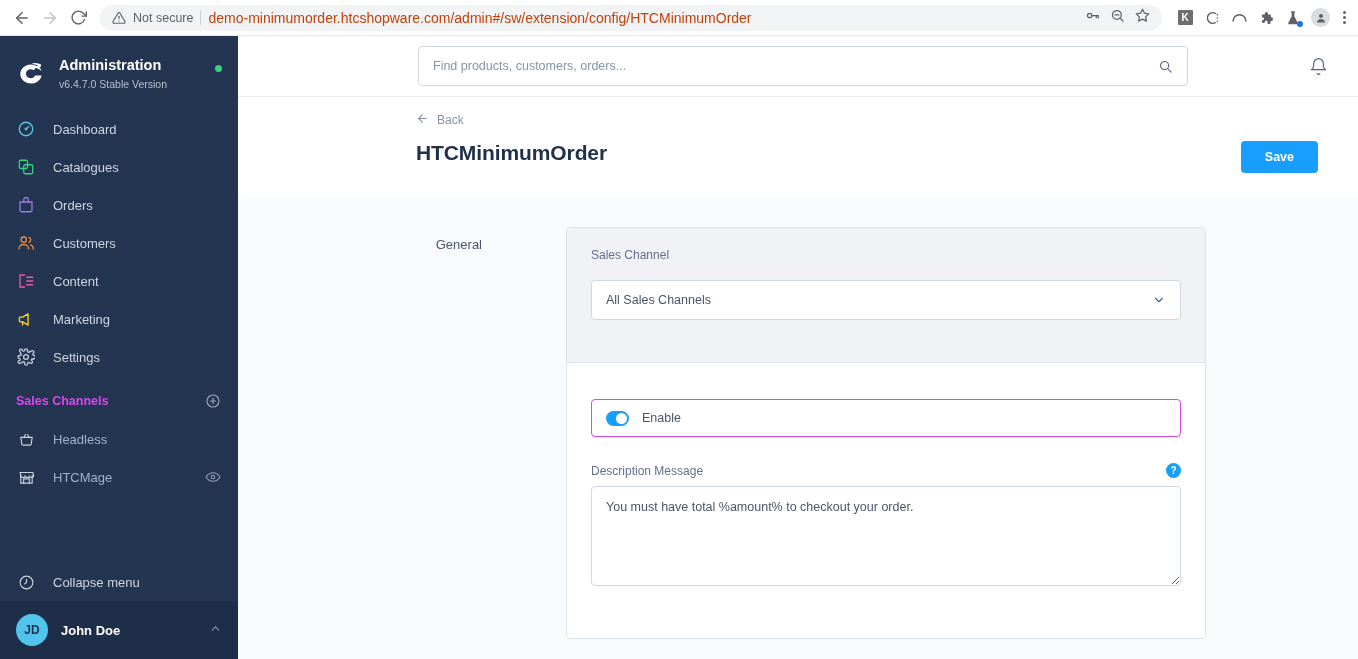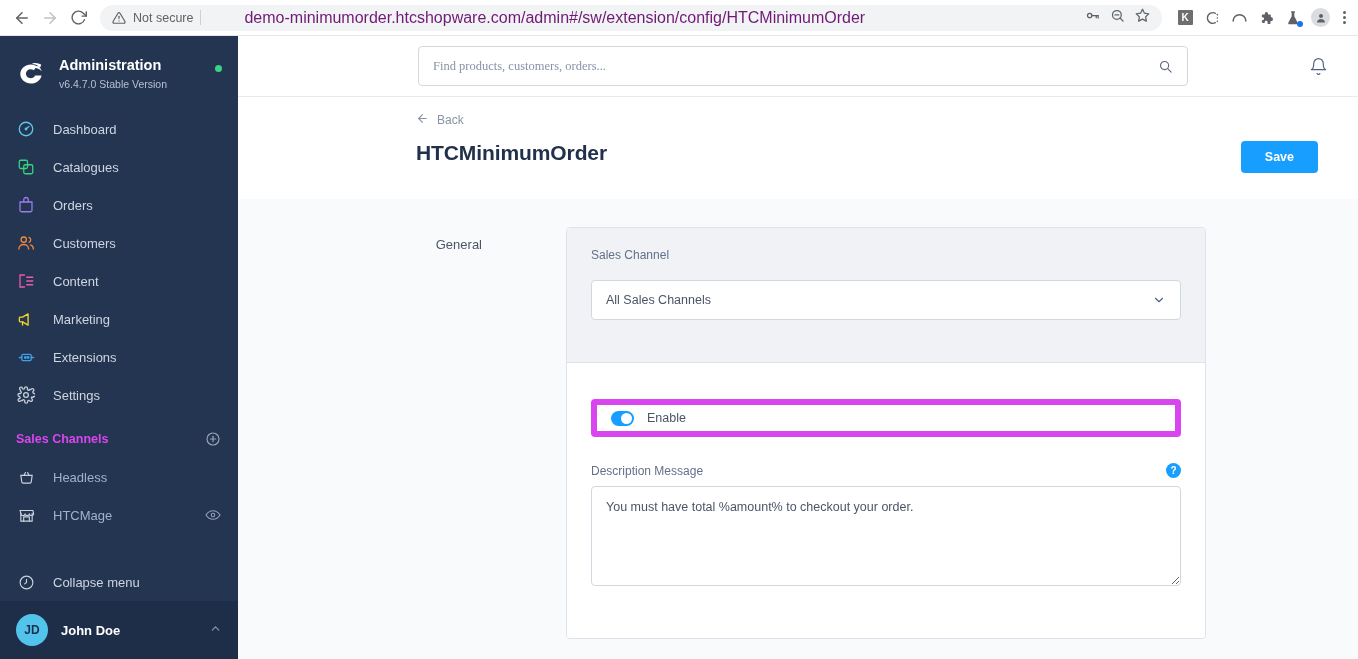--- a/index.html
+++ b/index.html
@@ -30,22 +30,22 @@
     display: flex; align-items: center;
     padding: 0 12px; gap: 7px;
     min-width: 0;
   }
   .omni-warn-ico { color: #5f6368; flex: none; display: flex; align-items: center; }
   .omni-warn-txt {
     font-size: 12.5px; color: #5f6368; white-space: nowrap; flex: none;
   }
   .omni-sep { width: 1px; height: 15px; background: #cdd1d5; flex: none; }
   .omni-url {
-    font-size: 16px; color: #701a75; white-space: nowrap;
-    overflow: hidden; text-overflow: ellipsis; margin-left: 36px;
+    font-size: 14px; color: #c2410c; white-space: nowrap;
+    overflow: hidden; text-overflow: ellipsis;
   }
   .omni-right { display: flex; align-items: center; gap: 10px; margin-left: auto; flex: none; color: #5f6368; }
   .ext-tray { display: flex; align-items: center; gap: 9px; padding-left: 6px; flex: none; }
   .ext-ico { width: 18px; height: 18px; display: flex; align-items: center; justify-content: center; color: #5f6368; position: relative; }
   .ext-k {
     width: 15px; height: 15px; background: #6e6e6e; color: #fff;
     font-size: 10px; font-weight: bold; border-radius: 1px;
     display: flex; align-items: center; justify-content: center;
   }
   .ext-avatar {
@@ -114,21 +114,21 @@
     height: 61px; background: #fff; border-bottom: 1px solid #e9eaec;
     display: flex; align-items: center; flex: none; position: relative;
   }
   .search-wrap { width: 770px; margin-left: 180px; }
   .search-box {
     height: 40px; border: 1px solid #d1d9e0; border-radius: 4px;
     background: #fff; display: flex; align-items: center; padding: 0 14px; gap: 8px;
   }
   .search-input {
     flex: 1; border: none; outline: none; font-size: 12.5px;
-    color: #4a5668; font-family: Liberation Serif, serif; background: transparent;
+    color: #4a5668; font-family: Liberation Sans, sans-serif; background: transparent;
   }
   .search-input::placeholder { color: #8794a5; }
   .search-ico { color: #5b697d; display: flex; align-items: center; }
   .bell { position: absolute; right: 30px; color: #4f6480; cursor: pointer; display: flex; }
 
   .pagehead { background: #fff; padding: 14px 0 0 0; flex: none; }
   .ph-inner { padding: 0 40px 0 178px; }
   .back-link {
     display: inline-flex; align-items: center; gap: 8px;
     color: #8794a5; font-size: 12px; cursor: pointer;
@@ -159,21 +159,21 @@
 
   .field-label { font-size: 12px; color: #62708a; margin-bottom: 18px; display: block; }
   .select-box {
     height: 40px; background: #fff; border: 1px solid #d1d9e0; border-radius: 4px;
     display: flex; align-items: center; padding: 0 14px; cursor: pointer;
   }
   .select-value { flex: 1; font-size: 12.5px; color: #4a5668; }
   .select-caret { color: #4f6480; display: flex; }
 
   .toggle-row {
-    border: 6px solid #d946ef; border-radius: 4px; height: 38px;
+    border: 1px solid #d946ef; border-radius: 4px; height: 38px;
     display: flex; align-items: center; padding: 0 14px; gap: 13px; margin-bottom: 26px;
   }
   .toggle {
     width: 23px; height: 15px; border-radius: 8px; background: #189eff;
     position: relative; flex: none; cursor: pointer;
   }
   .toggle i {
     position: absolute; right: 2px; top: 2px; width: 11px; height: 11px;
     border-radius: 50%; background: #fff; display: block;
   }
@@ -359,31 +359,20 @@
         <span class="sb-label">Content</span>
       </div>
       <div class="sb-item">
         <span class="sb-ico" style="color:#f5d228">
           <svg width="19" height="19" viewBox="0 0 24 24" fill="none" stroke="currentColor" stroke-width="1.7" stroke-linejoin="round">
               <path d="M3 10v4a1 1 0 0 0 1 1h3l7 4V5L7 9H4a1 1 0 0 0-1 1z"></path>
               <path d="M7 15v4" stroke-linecap="round"></path>
             </svg>
         </span>
         <span class="sb-label">Marketing</span>
-      </div>
-      <div class="sb-item">
-        <span class="sb-ico" style="color:#3f9fe8">
-          <svg width="19" height="19" viewBox="0 0 24 24" fill="none" stroke="currentColor" stroke-width="1.7" stroke-linecap="round">
-              <rect x="6" y="8" width="12" height="8" rx="2"></rect>
-              <path d="M3 12h3M18 12h3"></path>
-              <circle cx="10.5" cy="12" r="1" fill="currentColor"></circle>
-              <circle cx="14" cy="12" r="1" fill="currentColor"></circle>
-            </svg>
-        </span>
-        <span class="sb-label">Extensions</span>
       </div>
       <div class="sb-item">
         <span class="sb-ico" style="color:#c5cdd8">
           <svg width="18" height="18" viewBox="0 0 24 24" fill="none" stroke="currentColor" stroke-width="1.7">
               <circle cx="12" cy="12" r="3.2"></circle>
               <path d="M19.4 15a1.6 1.6 0 0 0 .3 1.8l.1.1a2 2 0 1 1-2.8 2.8l-.1-.1a1.6 1.6 0 0 0-2.7 1.1v.2a2 2 0 1 1-4 0v-.1A1.6 1.6 0 0 0 7 19.4a1.6 1.6 0 0 0-1.8.3l-.1.1a2 2 0 1 1-2.8-2.8l.1-.1A1.6 1.6 0 0 0 3.5 14H3.3a2 2 0 1 1 0-4h.1A1.6 1.6 0 0 0 4.6 7a1.6 1.6 0 0 0-.3-1.8l-.1-.1a2 2 0 1 1 2.8-2.8l.1.1A1.6 1.6 0 0 0 10 3.5V3.3a2 2 0 1 1 4 0v.1A1.6 1.6 0 0 0 17 4.6a1.6 1.6 0 0 0 1.8-.3l.1-.1a2 2 0 1 1 2.8 2.8l-.1.1a1.6 1.6 0 0 0-.3 1.8v.1a1.6 1.6 0 0 0 1.4 1h.2a2 2 0 1 1 0 4h-.1a1.6 1.6 0 0 0-1.4 1z"></path>
             </svg>
         </span>
         <span class="sb-label">Settings</span>
       </div>

